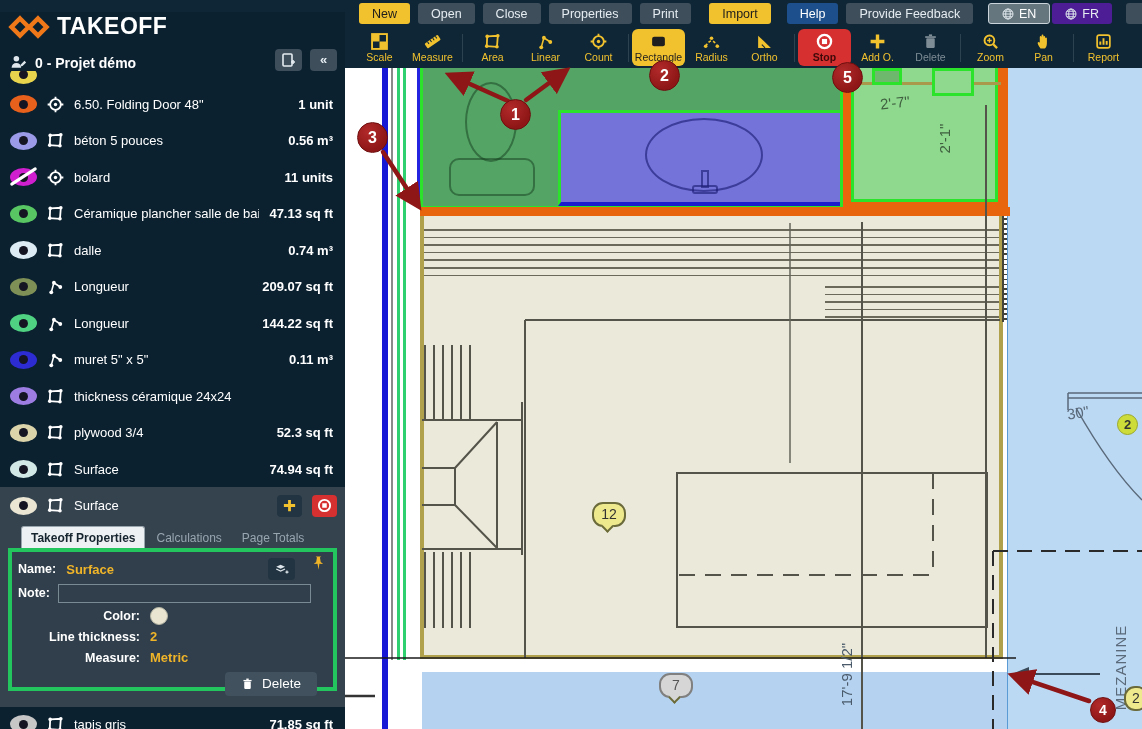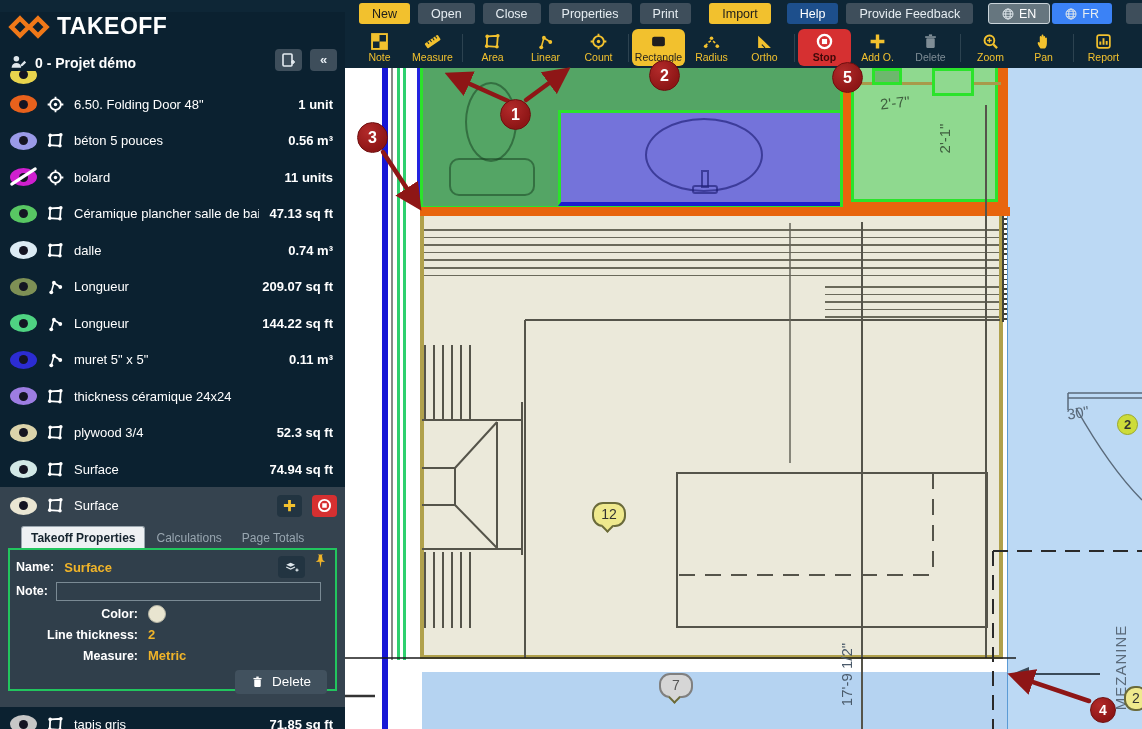--- a/index.html
+++ b/index.html
@@ -9,21 +9,21 @@
 
   
   #topbar { position:absolute; left:345px; top:0; width:797px; height:27px;
             display:flex; align-items:center; padding-left:6px; }
   .top-btn { height:21px; border:none; border-radius:3px; padding:0 13px; margin-left:8px;
              font:12.5px "Liberation Sans",sans-serif; cursor:pointer; white-space:nowrap;
              display:inline-flex; align-items:center; gap:5px; }
   .top-btn.gray  { background:#3e4e5b; color:#e6edf2; }
   .top-btn.yellow{ background:#f2c12e; color:#1c1c1c; }
   .top-btn.blue  { background:#1d4f8c; color:#ffffff; }
-  .top-btn.lang  { background:#3b82f6; color:#e6edf2; margin-left:2px; }
+  .top-btn.lang  { background:#4c1d95; color:#e6edf2; margin-left:2px; }
   .top-btn.lang.active { background:#66767f; border:1px solid #c9d3d9; color:#fff; }
   .lang-group { margin-left:auto; display:flex; align-items:center; margin-right:12px; }
   .globe { display:inline-block; width:12px; height:12px; }
   .stub-btn { width:16px; height:21px; background:#3e4e5b; border-radius:3px 0 0 3px; margin-left:2px; }
 
   
   #toolbar { position:absolute; left:345px; top:27px; width:797px; height:41px;
              display:flex; align-items:center; padding-left:8px; overflow:hidden; }
   .tool { display:flex; flex-direction:column; align-items:center; justify-content:center;
           min-width:53px; height:37px; color:#f2c12e; cursor:pointer; border-radius:6px; }
@@ -61,22 +61,22 @@
   #selected-row { height:37px; display:flex; align-items:center; padding:0 8px 0 10px; gap:10px; }
   .mini-btn { width:25px; height:22px; border:none; border-radius:4px; display:inline-flex;
               align-items:center; justify-content:center; cursor:pointer; }
   .mini-btn.add { background:#223441; color:#f2c12e; }
   .mini-btn.stopb { background:#d63031; color:#fff; }
   .mini-btn svg { width:15px; height:15px; }
   #panel-tabs { display:flex; align-items:flex-end; padding-left:21px; height:24px; gap:2px; }
   .ptab { font-size:12px; color:#98a6b0; padding:4px 9px 3px; cursor:pointer; white-space:nowrap; }
   .ptab.active { background:#eef1f3; color:#15242e; font-weight:700;
                  border:1px solid #9aa6ae; border-bottom:none; border-radius:3px 3px 0 0; }
-  #panel-box { margin:0 8px 16px 8px; border:2px solid #22c55e; background:#303f4b;
-               padding:5px 8px 6px 6px; position:relative; height:143px; }
+  #panel-box { margin:0 8px 16px 8px; border:4px solid #22c55e; background:#303f4b;
+               padding:5px 16px 6px 6px; position:relative; height:143px; }
   .prow { display:flex; align-items:center; height:24px; font-size:12.5px; font-weight:700; }
   .yellowv { color:#f0b429; font-weight:700; margin-left:10px; font-size:13px; }
   #note-input { flex:1; height:19px; margin:0 6px 0 8px; background:transparent;
                 border:1px solid #7a8a94; color:#fff; font-size:12px; padding:0 4px; }
   .pgrid { display:flex; align-items:center; height:21px; font-size:12.5px; font-weight:700; }
   .pgrid .plabel { width:122px; text-align:right; }
   .pgrid .pval { margin-left:10px; color:#f0b429; font-size:13px; }
   #color-swatch { width:18px; height:18px; border-radius:50%; border:1px solid #b5b5a5; margin-left:10px; }
   #delete-row { display:flex; justify-content:flex-end; margin-top:4px; }
   #delete-btn { background:#41515e; border:none; border-radius:4px; color:#fff; font-size:13.5px;
@@ -418,21 +418,21 @@
     <span class="stub-btn"></span>
   </div>
 
   <div id="toolbar">
       <div class="tool">
         <span class="ticon"><svg viewBox="0 0 16 16">
             <rect x="1" y="1" width="14" height="14" fill="none" stroke="currentColor" stroke-width="1.8"></rect>
             <rect x="1" y="1" width="7" height="7" fill="currentColor"></rect>
             <rect x="8" y="8" width="7" height="7" fill="currentColor"></rect>
           </svg></span>
-        <span class="tlabel">Note</span>
+        <span class="tlabel">Scale</span>
       </div>
       <div class="tool">
         <span class="ticon"><svg viewBox="0 0 16 16">
             <g transform="rotate(-35 8 8)">
               <rect x="0.5" y="5.5" width="15" height="5.5" rx="1" fill="currentColor"></rect>
               <path d="M4 5.5v2.4M7 5.5v2.4M10 5.5v2.4M13 5.5v2.4" stroke="#0e2636" stroke-width="1"></path>
             </g>
           </svg></span>
         <span class="tlabel">Measure</span>
       </div>

